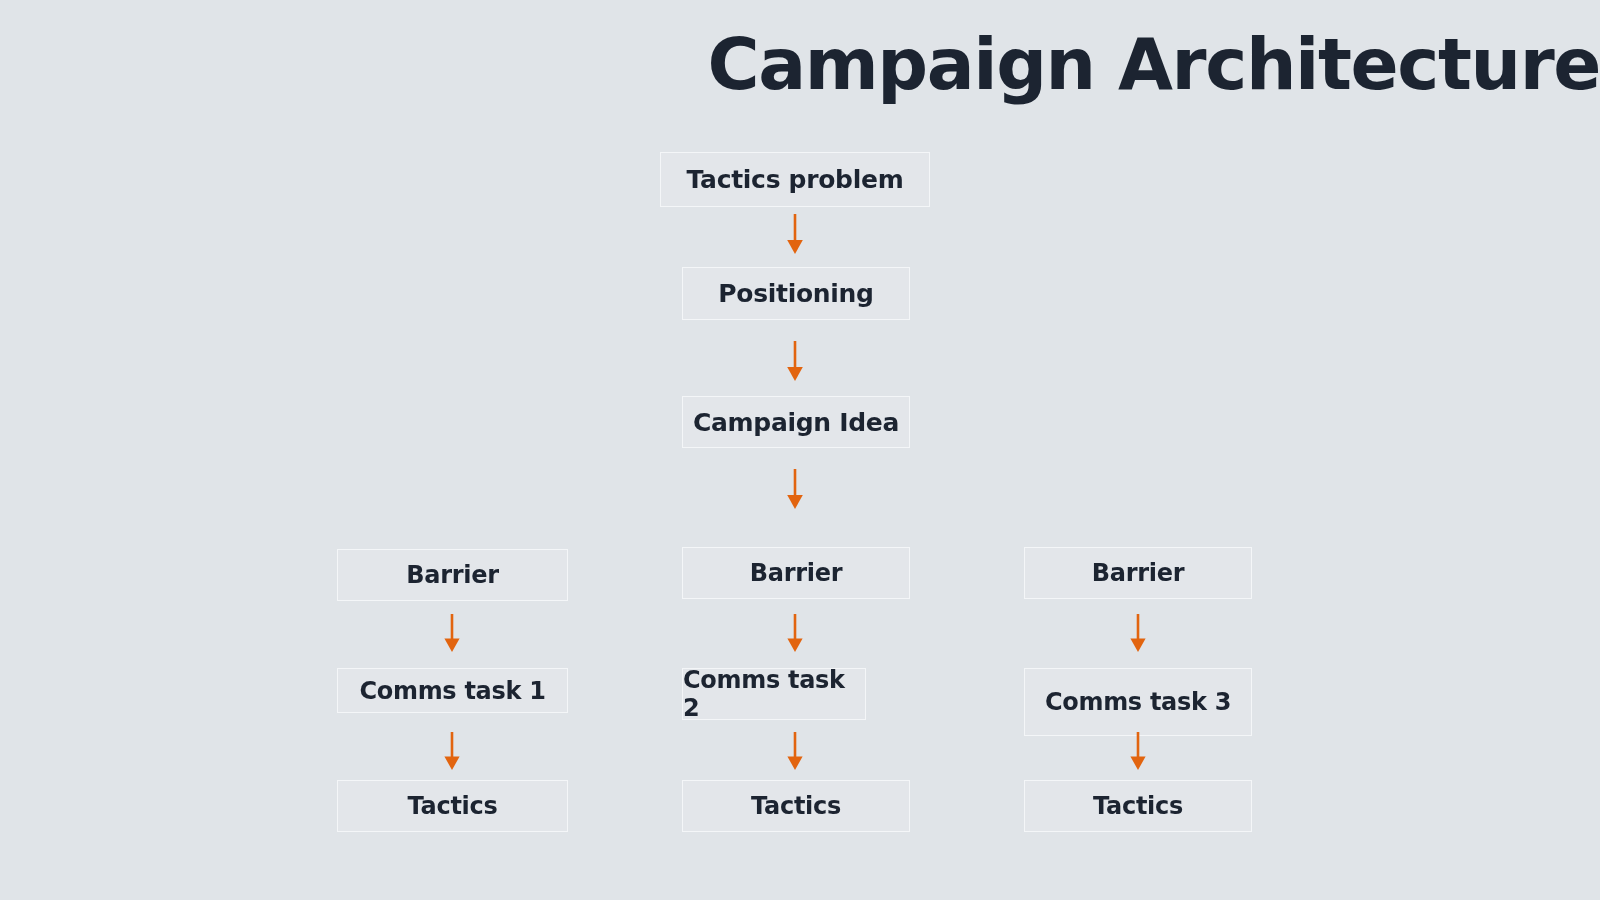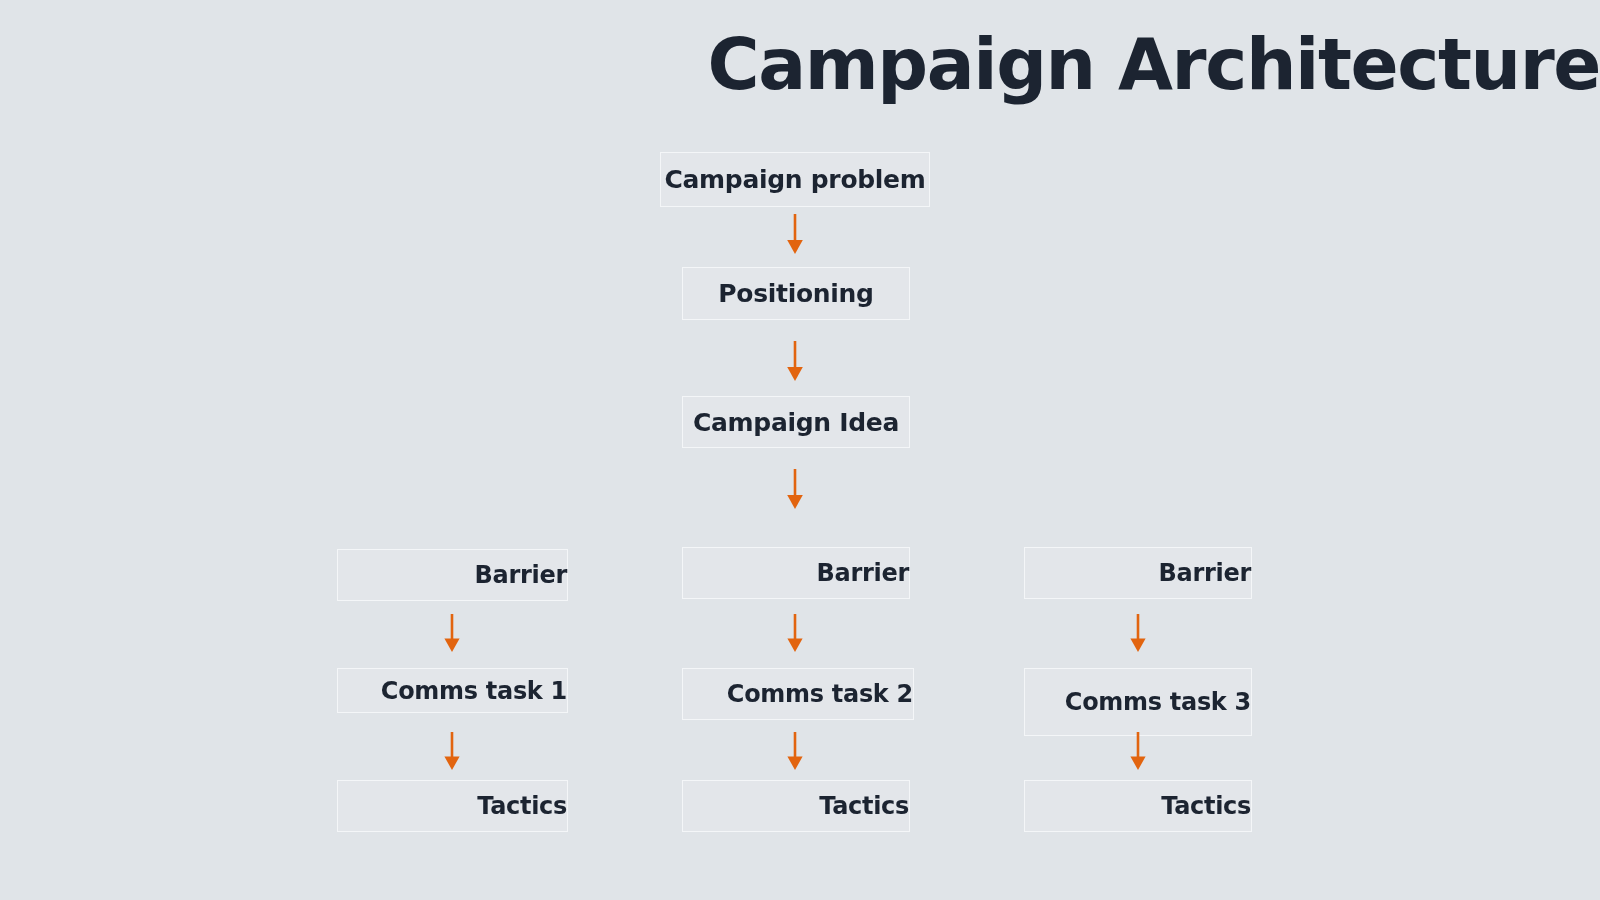--- a/index.html
+++ b/index.html
@@ -49,21 +49,21 @@
     justify-content: center;
     color: #1c2431;
     font-weight: 700;
     font-family: "DejaVu Sans", sans-serif;
     letter-spacing: -0.3px;
     -webkit-font-smoothing: antialiased;
     user-select: none;
   }
 
   .node.top-node  { font-size: 25px; }
-  .node.grid-node { font-size: 24px; justify-content: flex-end; }
+  .node.grid-node { font-size: 24px; }
 
   
   .arrow {
     position: absolute;
     display: block;
     overflow: visible;
   }
   .arrow .shaft {
     stroke: #e2640f;
     stroke-width: 2.6;
@@ -74,21 +74,21 @@
   }
 </style>
 </head>
 <body>
 
 <div class="canvas">
 
   <div class="page-title">Campaign Architecture</div>
 
   <div class="node top-node" style="left:660px; top:152px; width:270px; height:55px;">
-    <span>Campaign problem</span>
+    <span>Tactics problem</span>
   </div>
 
   <svg class="arrow" style="left:779px; top:213px;" width="32" height="42" viewBox="0 0 32 42" aria-hidden="true">
     <line class="shaft" x1="16" y1="1" x2="16" y2="29"></line>
     <polygon class="head" points="16,41 8.2,27 23.8,27"></polygon>
   </svg>
 
   <div class="node top-node" style="left:682px; top:267px; width:228px; height:53px;">
     <span>Positioning</span>
   </div>
@@ -131,21 +131,21 @@
 
   <div class="node grid-node" style="left:682px; top:547px; width:228px; height:52px;">
     <span>Barrier</span>
   </div>
 
   <svg class="arrow" style="left:779px; top:613px;" width="32" height="40" viewBox="0 0 32 40" aria-hidden="true">
     <line class="shaft" x1="16" y1="1" x2="16" y2="27"></line>
     <polygon class="head" points="16,39 8.4,25.5 23.6,25.5"></polygon>
   </svg>
 
-  <div class="node grid-node" style="left:682px; top:668px; width:232px; height:52px;">
+  <div class="node grid-node" style="left:682px; top:668px; width:184px; height:52px;">
     <span>Comms task 2</span>
   </div>
 
   <svg class="arrow" style="left:779px; top:731px;" width="32" height="40" viewBox="0 0 32 40" aria-hidden="true">
     <line class="shaft" x1="16" y1="1" x2="16" y2="27"></line>
     <polygon class="head" points="16,39 8.4,25.5 23.6,25.5"></polygon>
   </svg>
 
   <div class="node grid-node" style="left:682px; top:780px; width:228px; height:52px;">
     <span>Tactics</span>

